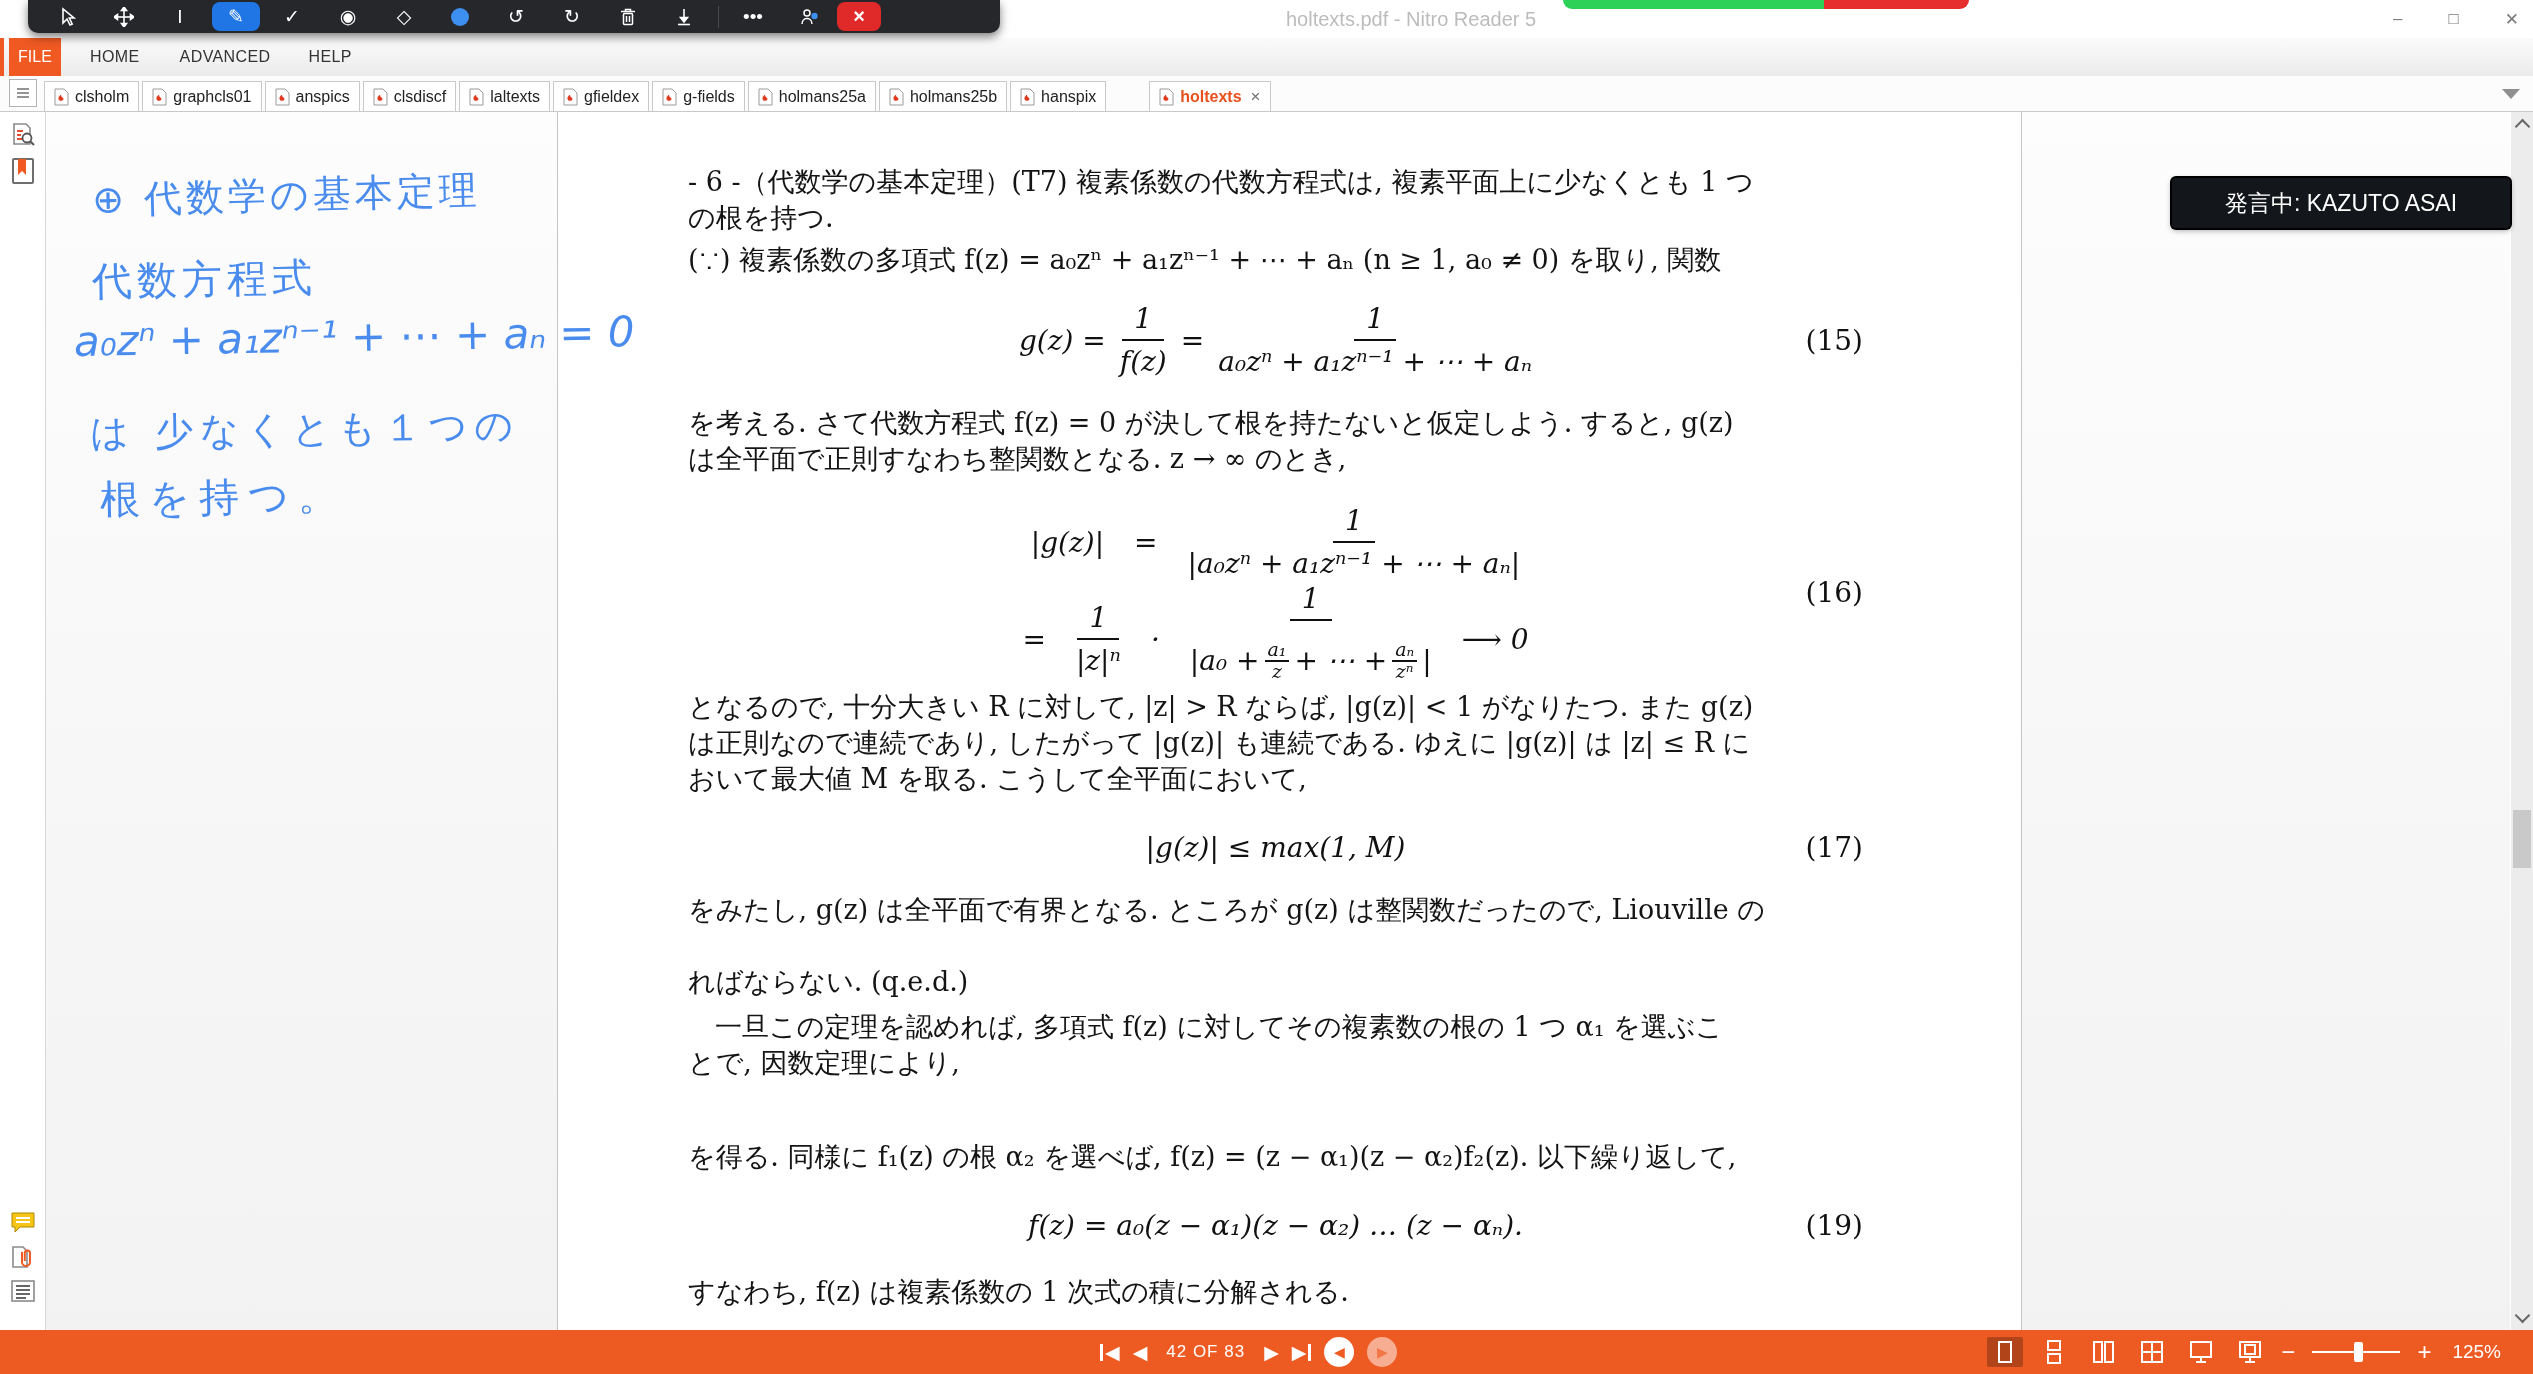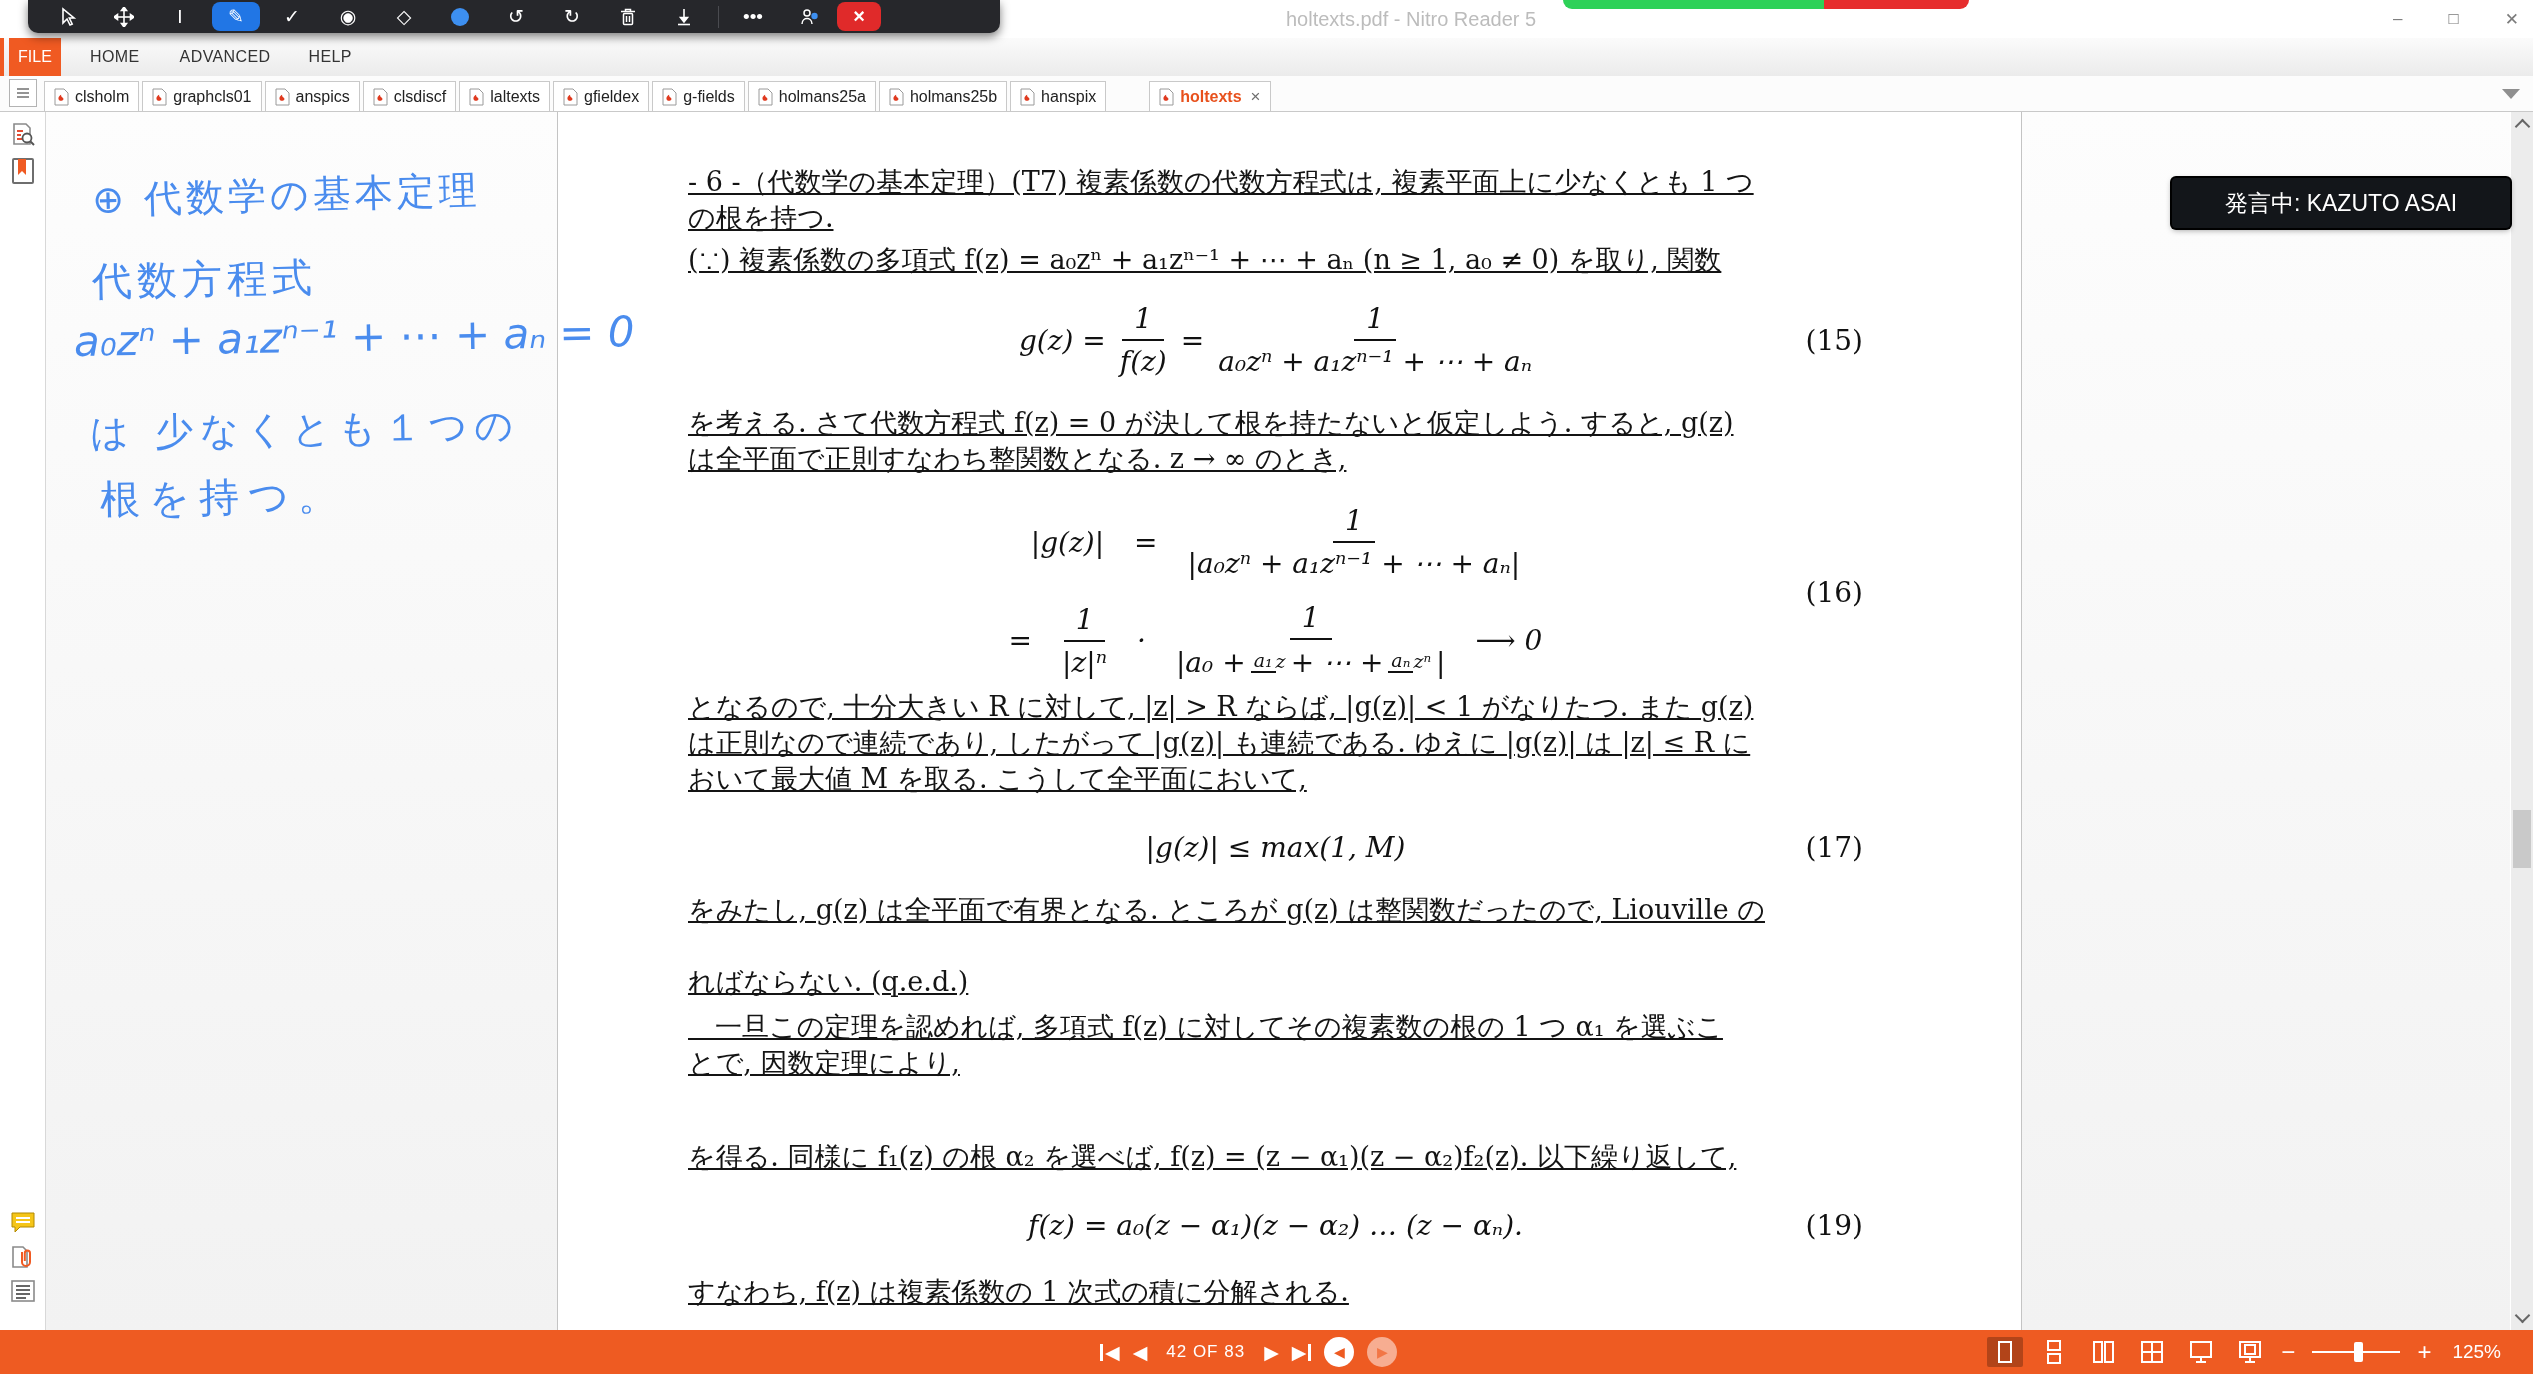--- a/index.html
+++ b/index.html
@@ -55,30 +55,30 @@
   .sidebar{position:absolute;left:0;top:112px;width:45px;bottom:44px;background:#fff;
            border-right:1px solid #d8d8d8;}
   .side-ic{position:absolute;left:8px;width:30px;height:30px;display:flex;align-items:center;justify-content:center;}
 
   
   .content{position:absolute;left:46px;top:112px;right:23px;bottom:44px;
            background:linear-gradient(180deg,#fdfdfd,#f2f2f2);overflow:hidden;}
   .page{position:absolute;left:511px;top:-2px;width:1463px;height:1224px;background:#fff;
         border-left:1px solid #c4c4c4;border-right:1px solid #c4c4c4;}
   .dline{position:absolute;left:130px;width:1200px;font-family:"DejaVu Serif",serif;font-size:27px;
-         color:#141414;white-space:nowrap;text-decoration:underline;}
+         color:#141414;white-space:nowrap;}
   .m{font-family:"DejaVu Serif",serif;font-style:italic;}
   .eqrow{position:absolute;left:130px;width:1175px;display:flex;justify-content:center;align-items:center;
          gap:14px;font-family:"DejaVu Serif",serif;font-size:28px;color:#111;}
   .tag{position:absolute;right:0;top:50%;transform:translateY(-50%);font-style:normal;
        font-family:"DejaVu Serif",serif;font-size:28px;color:#111;}
   .frac{display:inline-flex;flex-direction:column;align-items:center;line-height:1.25;}
   .frac .fn{padding:0 12px 3px;border-bottom:2px solid #111;}
   .frac .fd{padding-top:3px;}
-  .sfrac{display:inline-flex;align-items:center;font-size:19px;line-height:1.05;margin:8px 5px;}
+  .sfrac{display:inline-flex;flex-direction:column;align-items:center;font-size:19px;line-height:1.05;margin:16px 5px;}
   .sfrac span:first-child{border-bottom:2px solid #111;padding:0 3px;}
   .mixed{display:inline-flex;align-items:center;}
   .eq16wrap{position:absolute;left:130px;top:393px;width:1175px;height:178px;}
   .eq16col{height:100%;display:flex;flex-direction:column;align-items:center;justify-content:space-between;
            font-family:"DejaVu Serif",serif;font-size:28px;color:#111;}
   .eq16row{display:flex;align-items:center;gap:30px;}
 
   
   .hw{position:absolute;color:#4a8cee;font-family:"DejaVu Sans",sans-serif;white-space:nowrap;z-index:20;}
   .hw1{left:92px;top:170px;font-size:38px;transform:rotate(-1.5deg);letter-spacing:4px;}

